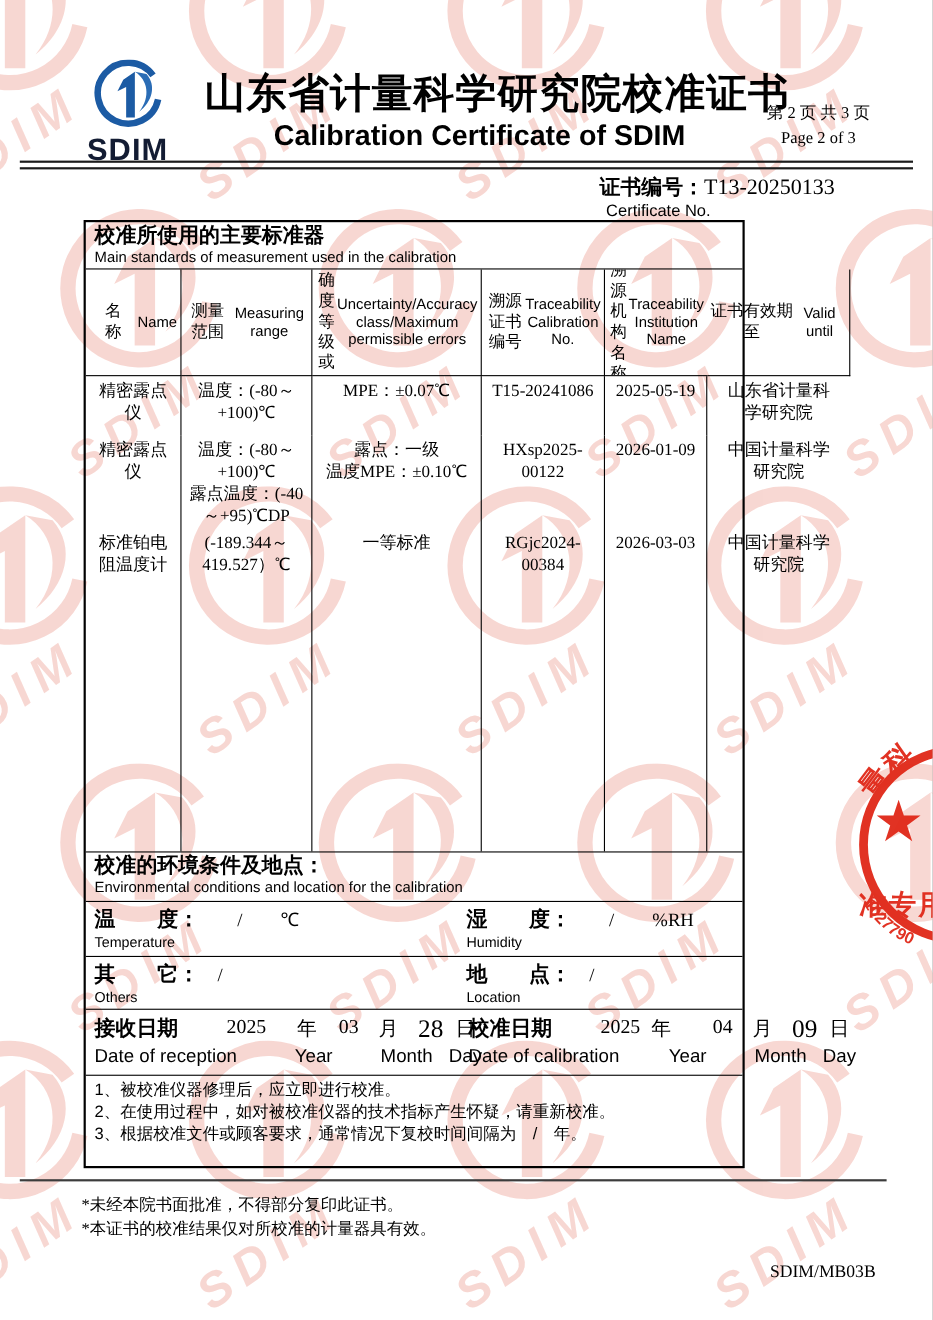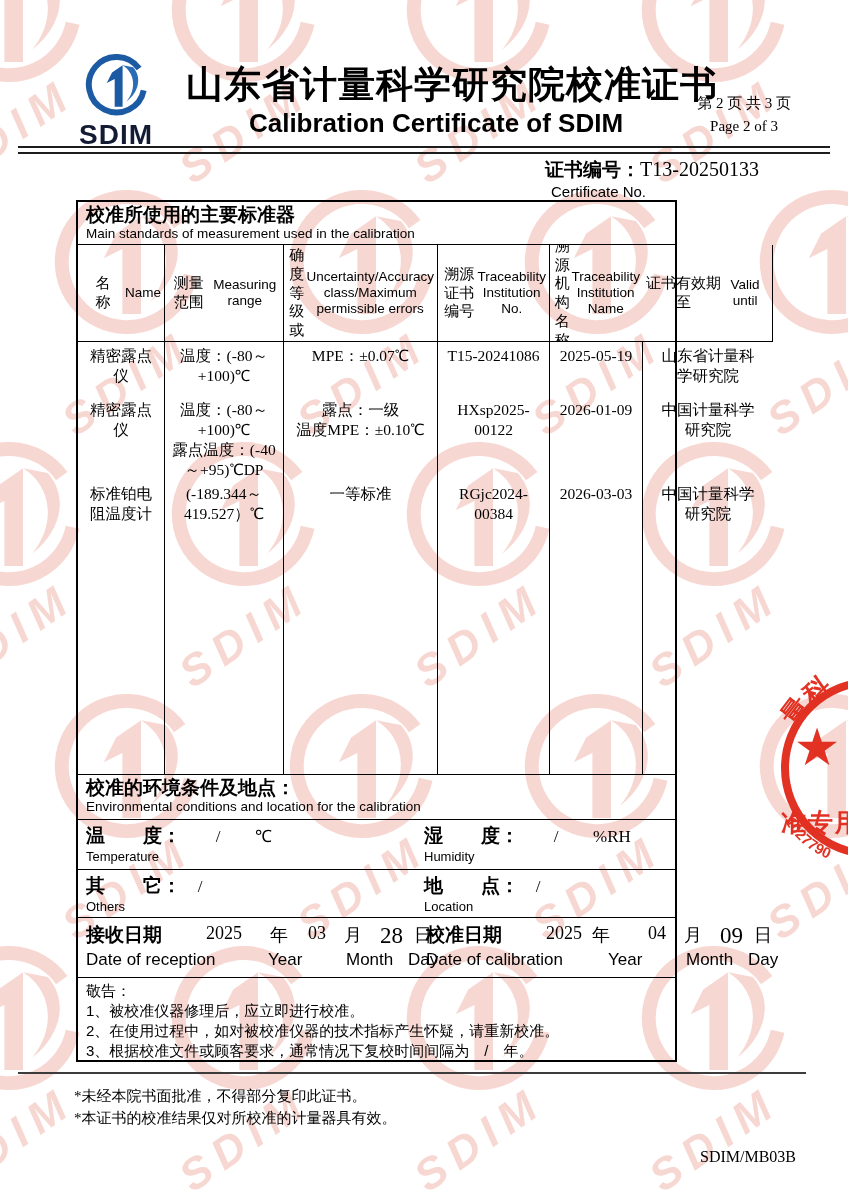--- a/index.html
+++ b/index.html
@@ -288,21 +288,21 @@
       <div class="hcell">
         <div class="hc-cn">测量范围</div>
         <div class="hc-en">Measuring range</div>
       </div>
       <div class="hcell">
         <div class="hc-cn">不确定度或准确度等级或最大允许误差</div>
         <div class="hc-en">Uncertainty/Accuracy class/Maximum permissible errors</div>
       </div>
       <div class="hcell">
         <div class="hc-cn">溯源证书编号</div>
-        <div class="hc-en">Traceability Institution No.</div>
+        <div class="hc-en">Traceability Calibration No.</div>
       </div>
       <div class="hcell last">
         <div class="hc-cn">溯源机构名称</div>
         <div class="hc-en">Traceability Institution Name</div>
       </div>
       <div class="hcell">
         <div class="hc-cn">证书有效期至</div>
         <div class="hc-en">Valid until</div>
       </div>
 
@@ -398,21 +398,20 @@
         <span class="dg-day">09</span>
         <span class="dg-u3">日</span>
         <span class="dg-en dg-en-label">Date of calibration</span>
         <span class="dg-en dg-en-y">Year</span>
         <span class="dg-en dg-en-m">Month</span>
         <span class="dg-en dg-en-d">Day</span>
       </div>
     </div>
 
     <div class="notice">
-      <div>敬告：</div>
       <div>1、被校准仪器修理后，应立即进行校准。</div>
       <div>2、在使用过程中，如对被校准仪器的技术指标产生怀疑，请重新校准。</div>
       <div>3、根据校准文件或顾客要求，通常情况下复校时间间隔为　/　年。</div>
     </div>
   </div>
 
   <svg class="stamp" viewBox="0 0 200 200">
     <defs>
       <path id="arcTop" d="M 15 100 A 86 86 0 0 1 101 14" fill="none"></path>
       <path id="arcBot" d="M 12 148 A 86 86 0 0 0 100 196" fill="none"></path>

